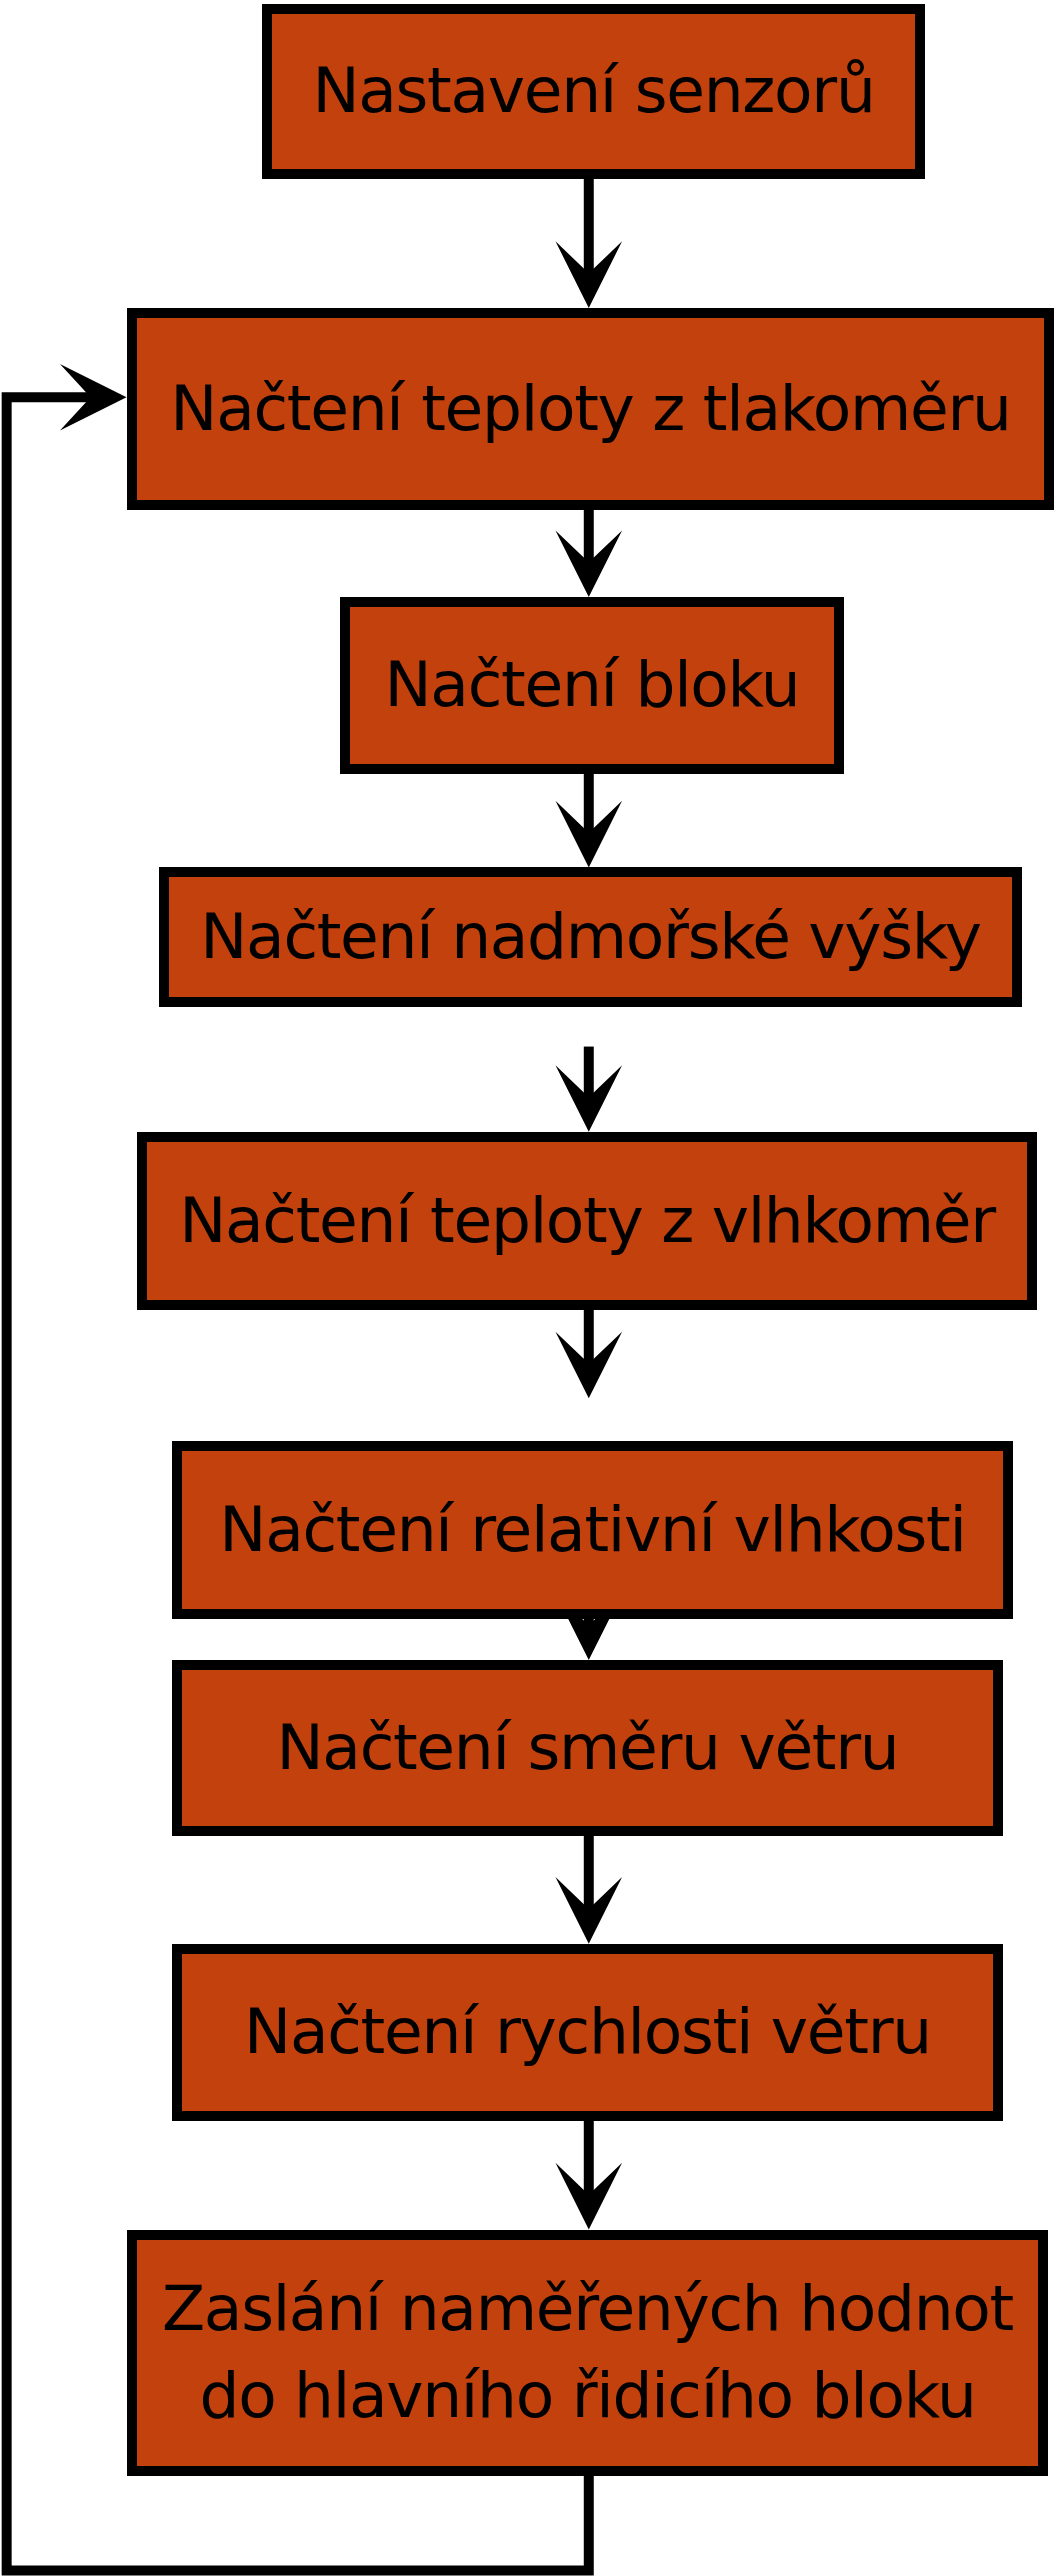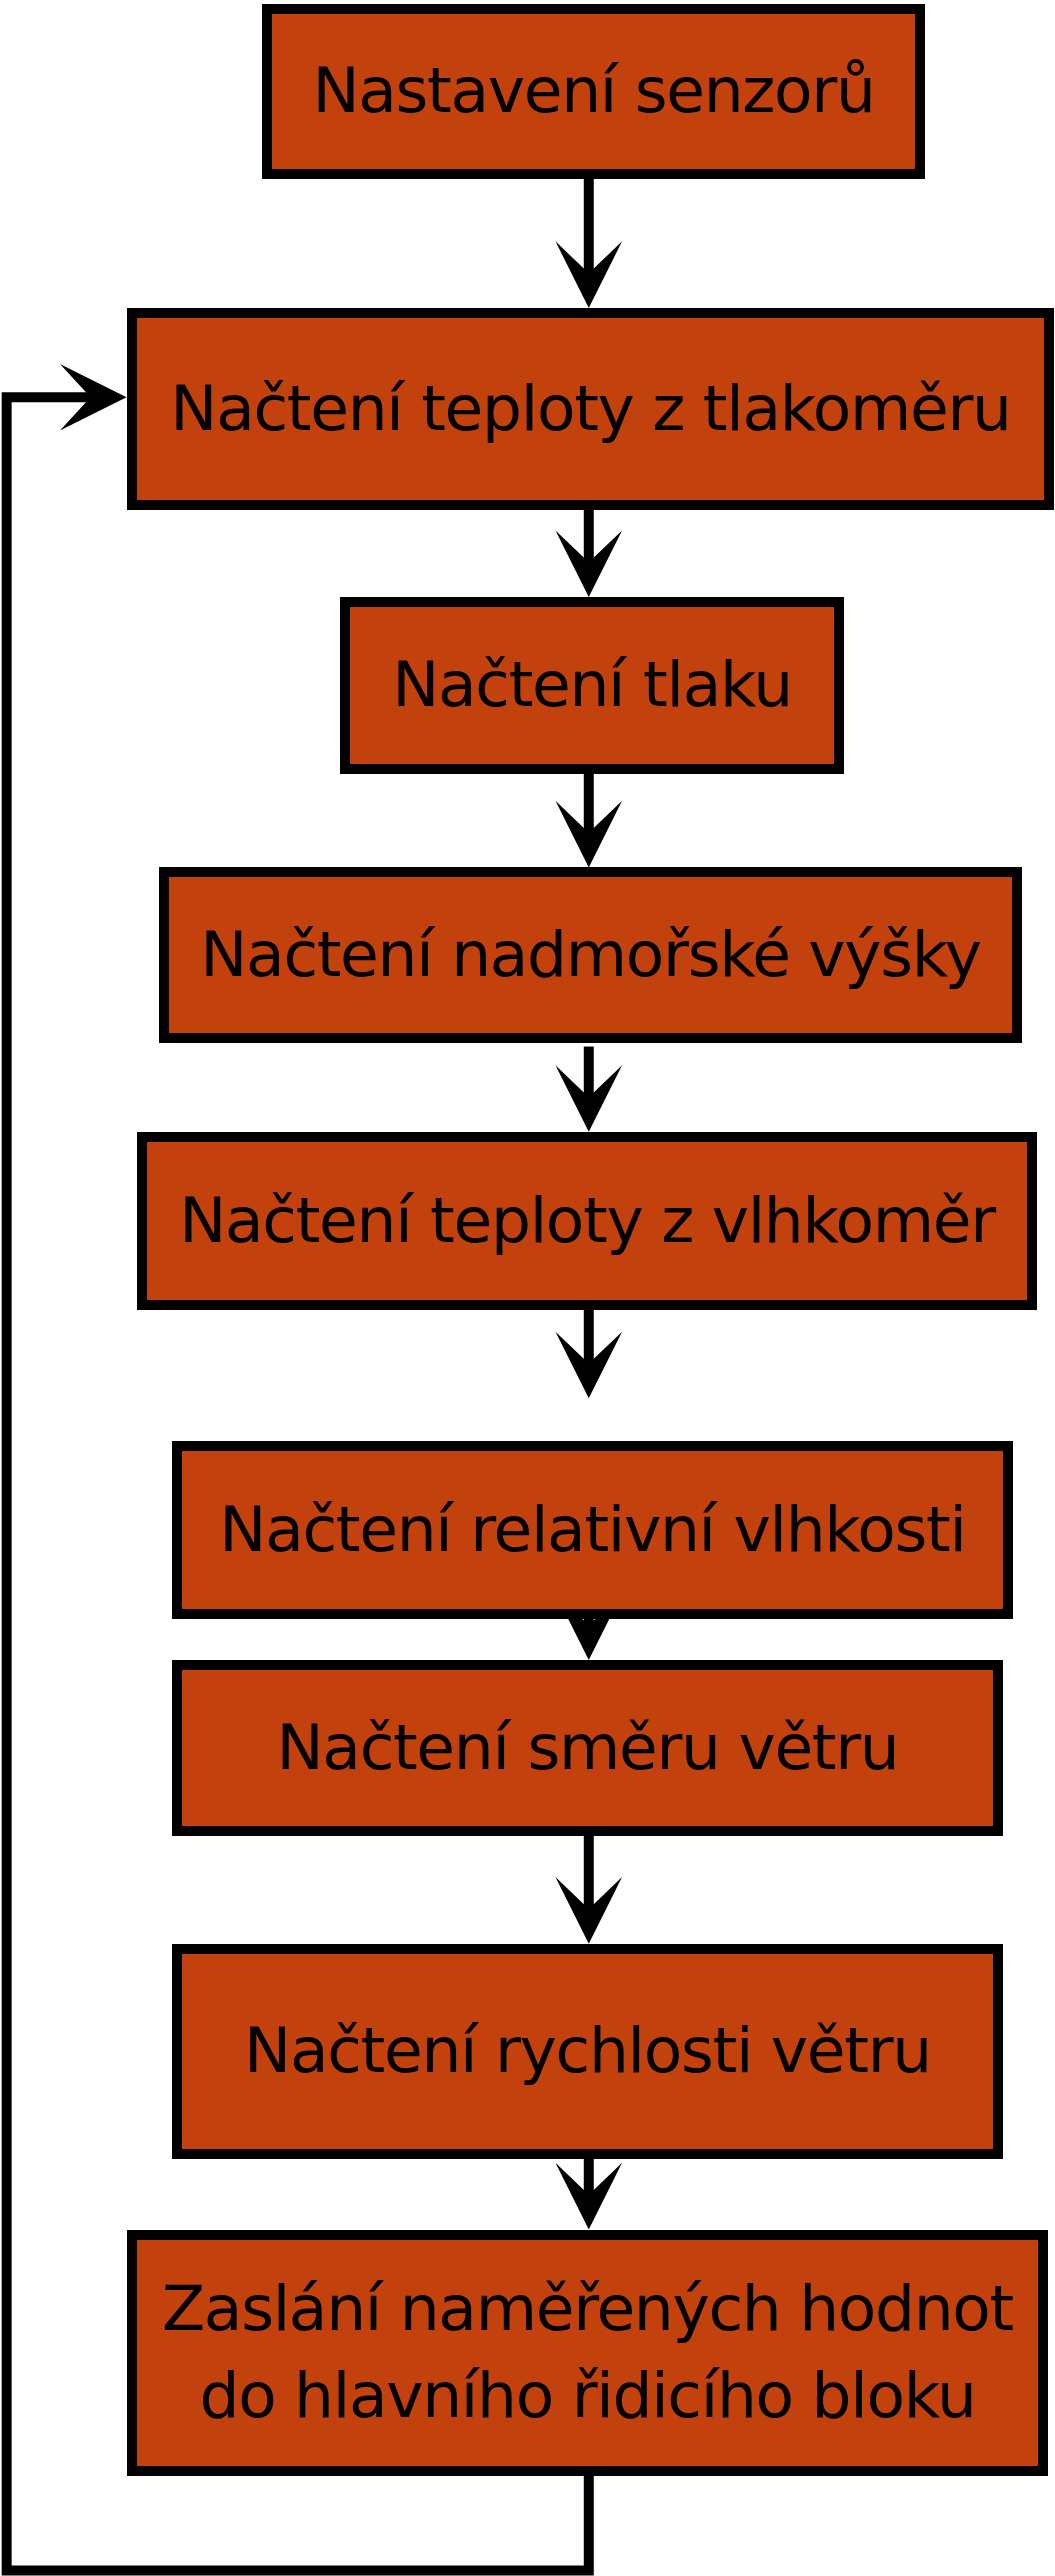--- a/index.html
+++ b/index.html
@@ -38,25 +38,25 @@
   }
   .flow-node .node-label {
     white-space: pre-line;
     padding: 0 8px;
     display: block;
   }
   
   #node-1 { left: 262px;  top: 4px;    width: 663px;  height: 175px; }
   #node-2 { left: 127px;  top: 308px;  width: 927px; height: 202px; }
   #node-3 { left: 340px;  top: 597px;  width: 504px;  height: 177px; }
-  #node-4 { left: 159px;  top: 867px; width: 863px; height: 176px; }
+  #node-4 { left: 159px;  top: 867px; width: 863px; height: 140px; }
   #node-5 { left: 137px;  top: 1132px; width: 900px; height: 178px; }
   #node-6 { left: 172px;  top: 1398px; width: 841px; height: 178px; margin-top: 43px; }
   #node-7 { left: 172px;  top: 1660px; width: 831px; height: 176px; }
-  #node-8 { left: 172px;  top: 1944px; width: 831px; height: 215px; }
+  #node-8 { left: 172px;  top: 1944px; width: 831px; height: 177px; }
   #node-9 { left: 127px;  top: 2230px; width: 921px; height: 246px; }
 </style>
 </head>
 <body>
 
 <div id="diagram-canvas">
 
   <svg id="connector-layer" viewBox="0 0 1584 3867" xmlns="http://www.w3.org/2000/svg">
 
     <line x1="884" y1="268" x2="884" y2="414" stroke="#000000" stroke-width="15"></line>
@@ -81,21 +81,21 @@
     <polygon points="190,596 90,546 136,596 90,646" fill="#000000"></polygon>
   </svg>
 
   <div class="flow-node" id="node-1">
     <span class="node-label">Nastavení senzorů</span>
   </div>
   <div class="flow-node" id="node-2">
     <span class="node-label">Načtení teploty z tlakoměru</span>
   </div>
   <div class="flow-node" id="node-3">
-    <span class="node-label">Načtení tlaku</span>
+    <span class="node-label">Načtení bloku</span>
   </div>
   <div class="flow-node" id="node-4">
     <span class="node-label">Načtení nadmořské výšky</span>
   </div>
   <div class="flow-node" id="node-5">
     <span class="node-label">Načtení teploty z vlhkoměr</span>
   </div>
   <div class="flow-node" id="node-6">
     <span class="node-label">Načtení relativní vlhkosti</span>
   </div>

